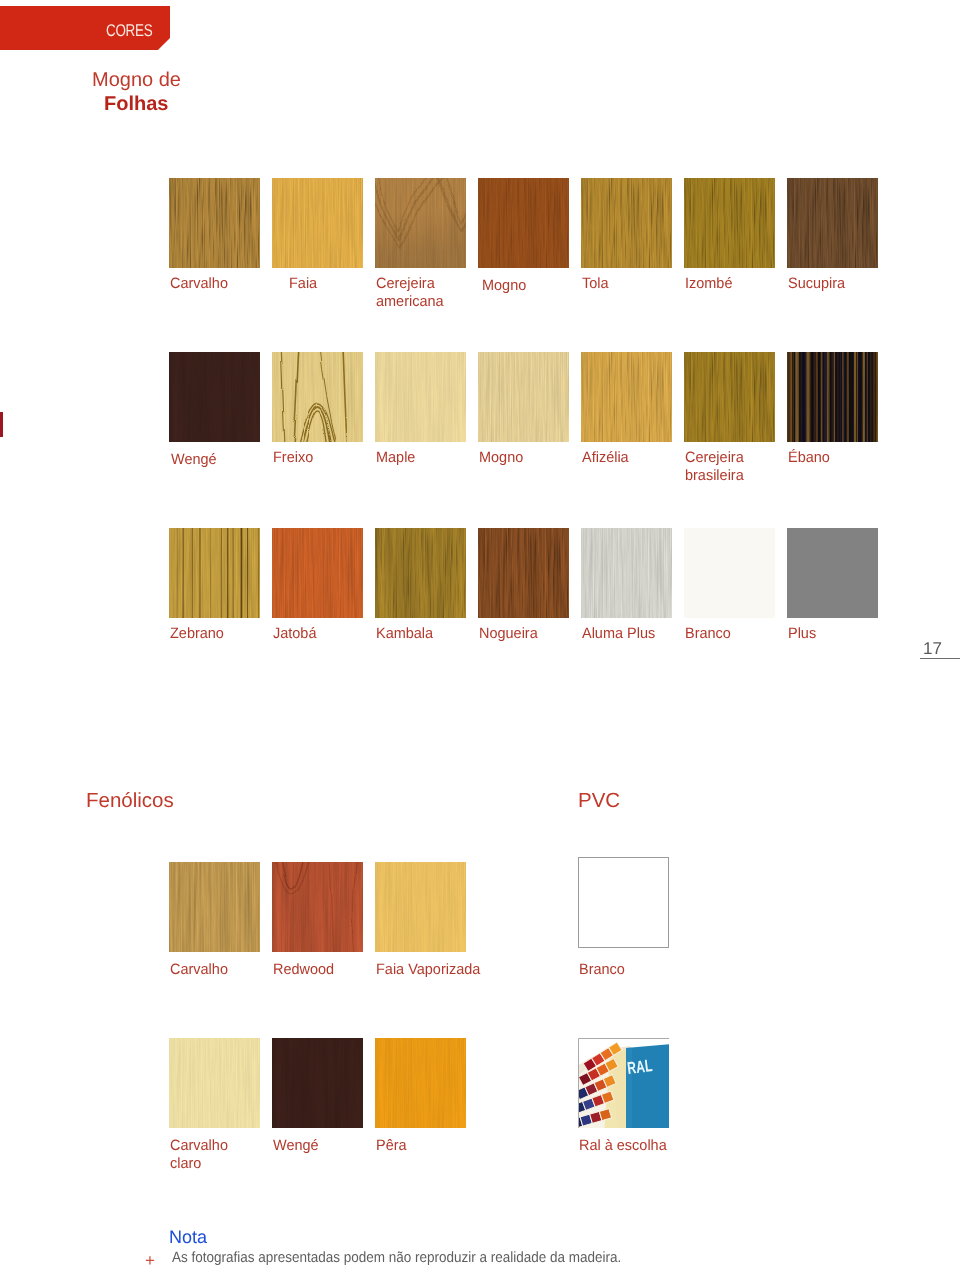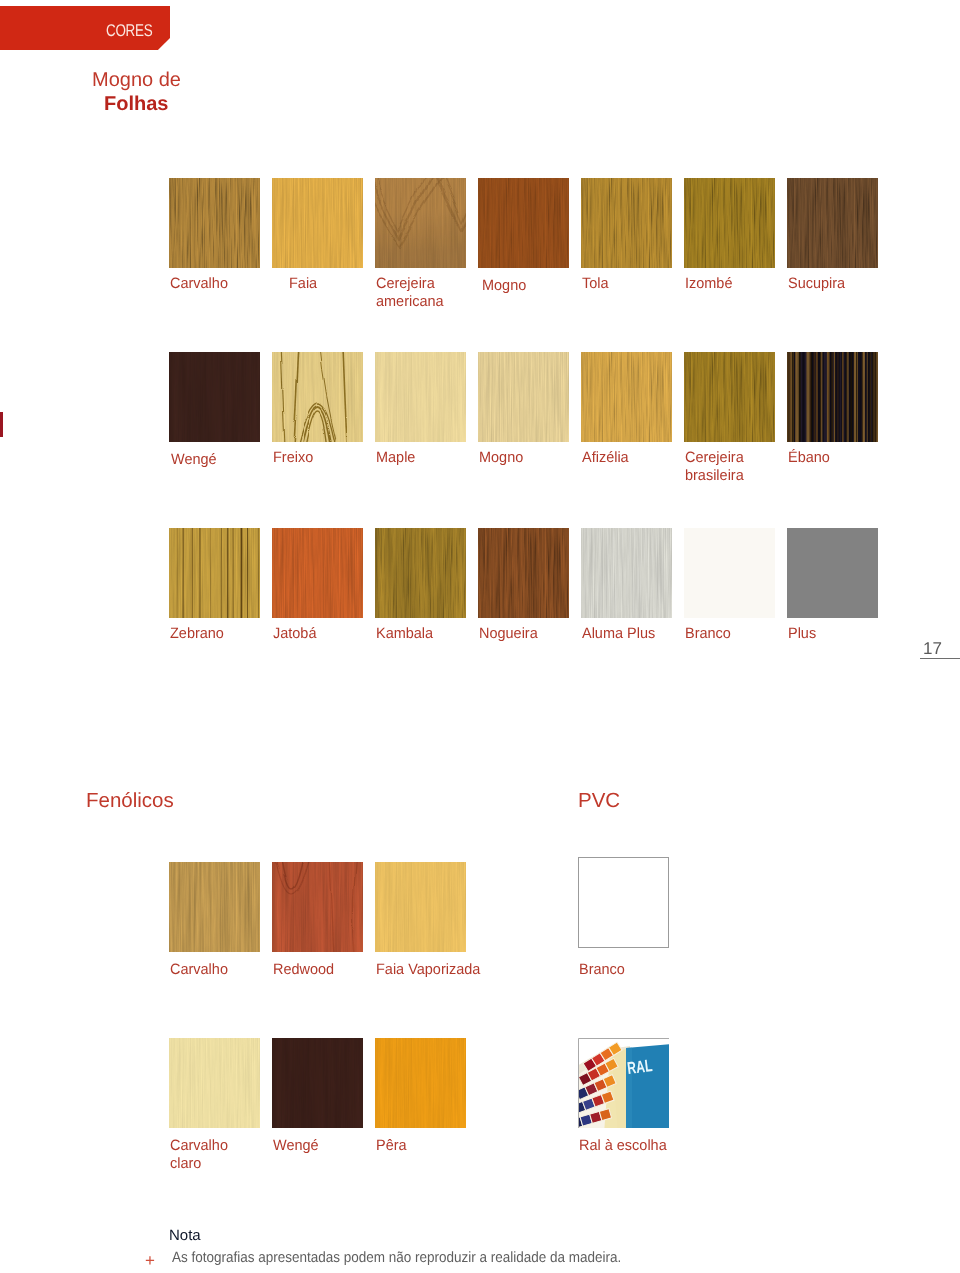--- a/index.html
+++ b/index.html
@@ -15,21 +15,21 @@
 .title .l2{font-weight:bold;color:#B7241C;margin-left:12px;}
 .sw{position:absolute;width:91px;height:90px;overflow:hidden;line-height:0;}
 .sw svg{display:block;}
 .lbl{position:absolute;color:#B23A2C;font-size:15px;line-height:17.5px;white-space:pre-line;
      transform:scaleX(0.965);transform-origin:0 0;}
 .pgnum{position:absolute;left:923px;top:641px;color:#5A5A5A;font-size:17px;line-height:16px;letter-spacing:0px;}
 .pgrule{position:absolute;left:920px;top:658px;width:40px;height:1px;background:#6E6E6E;}
 .leftmark{position:absolute;left:0;top:412px;width:3px;height:25px;background:#9A1621;}
 .sechead{position:absolute;color:#C0392B;font-size:20.5px;line-height:20.5px;}
 .pvcbox{position:absolute;width:91px;height:91px;background:#fff;border:1px solid #9B9B9B;box-sizing:border-box;}
-.notatitle{position:absolute;left:169px;top:1227px;color:#0f172a;font-size:15px;}
+.notatitle{position:absolute;left:169px;top:1227px;color:#1d4ed8;font-size:18px;}
 .noteplus{position:absolute;left:145px;top:1252px;color:#D1503C;font-size:17px;line-height:17px;}
 .notetext{position:absolute;left:172px;top:1250px;color:#5F5F5F;font-size:14.8px;
           transform:scaleX(0.912);transform-origin:0 0;white-space:nowrap;}
 </style>
 </head>
 <body>
 
 <svg width="0" height="0" style="position:absolute" aria-hidden="true">
  <defs>
   <filter id="gr" x="0" y="0" width="100%" height="100%">

